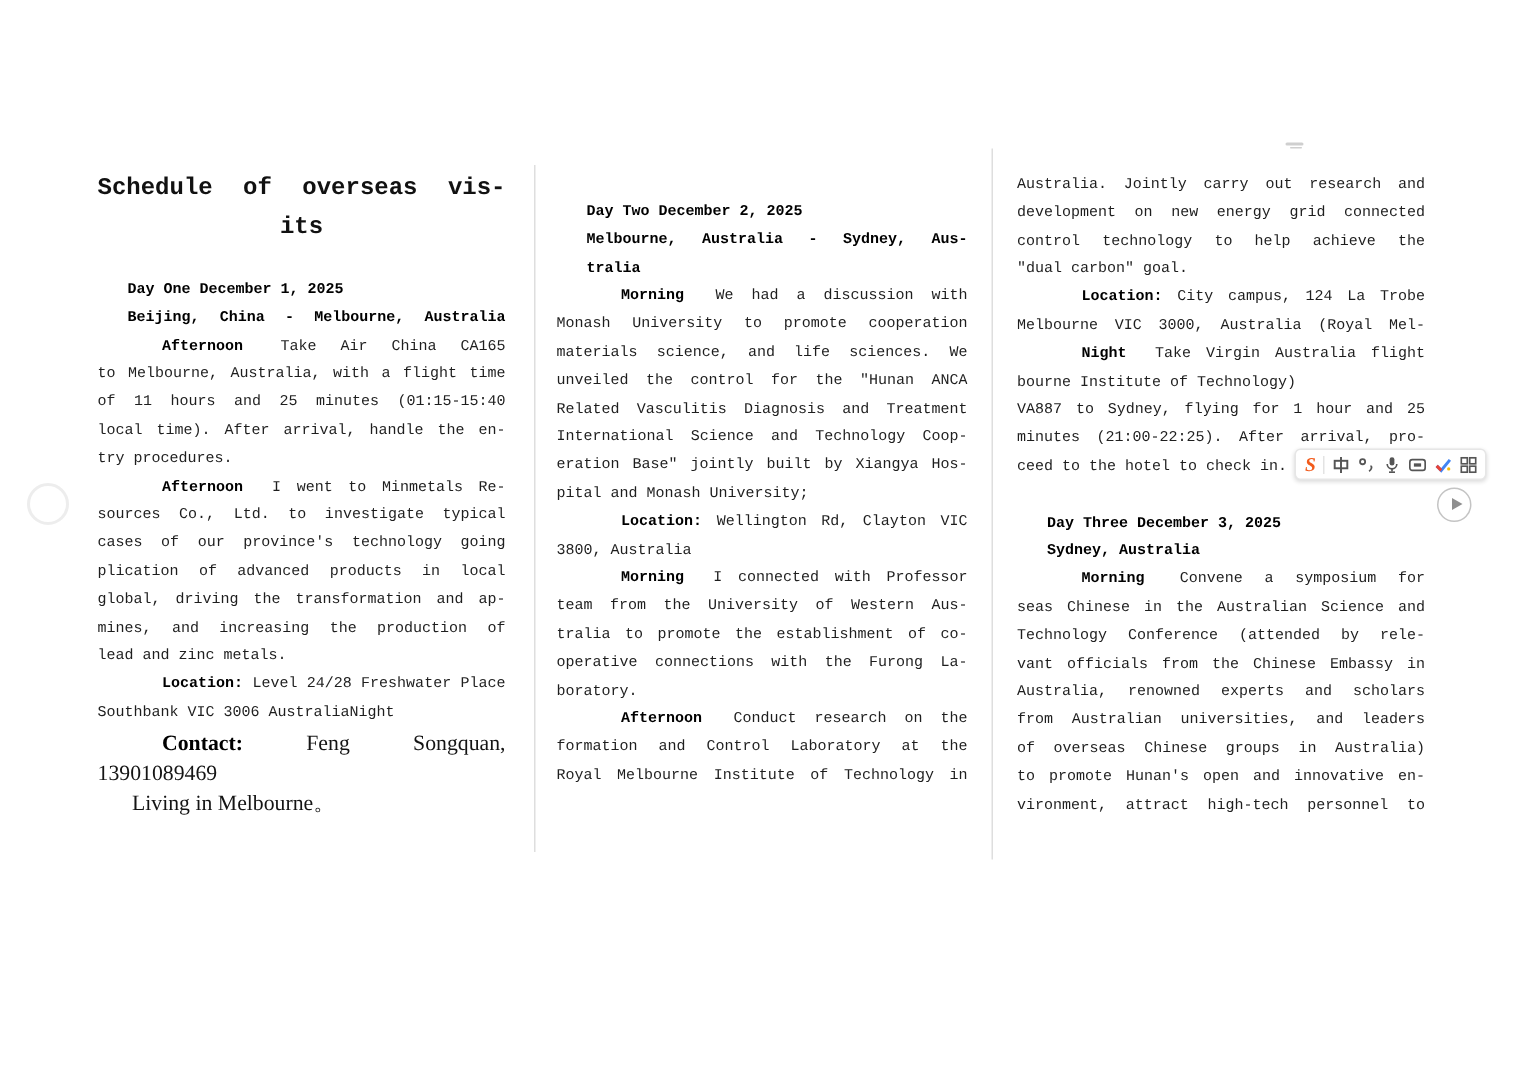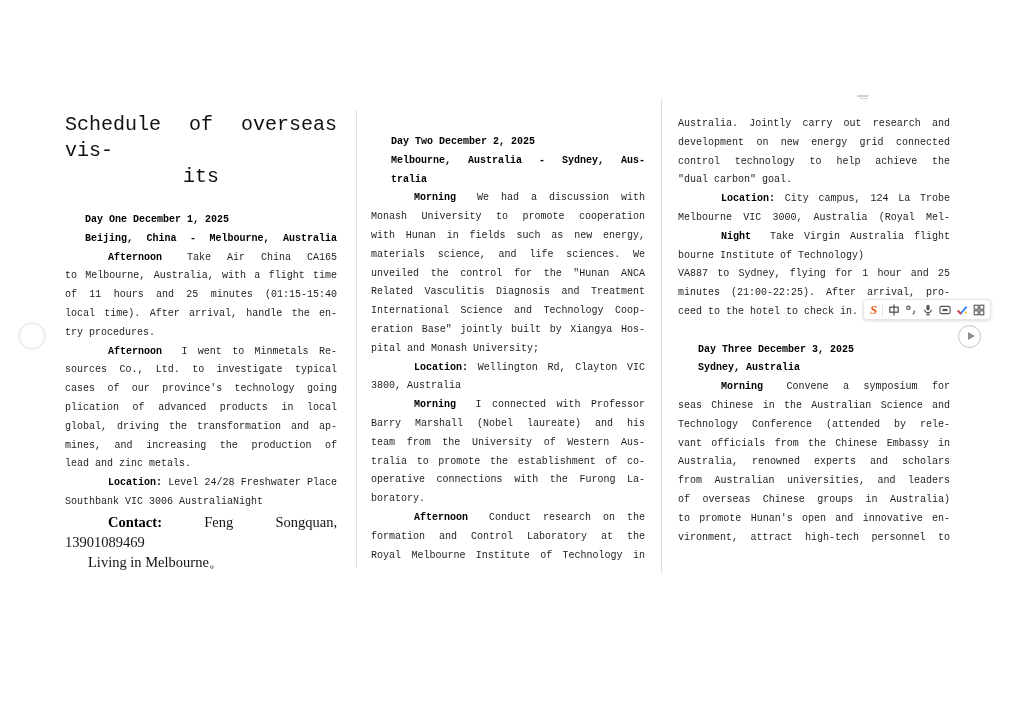--- a/index.html
+++ b/index.html
@@ -13,21 +13,21 @@
   .col{position:absolute;color:#1e1e1e;font-size:10px;line-height:18.8px;}
   #col1{left:65px;top:112px;width:272px;}
   #col2{left:371px;top:133px;width:274px;}
   #col3{left:678px;top:115px;width:272px;}
 
   .sep{position:absolute;width:1px;background:#dedede;}
   #sep1{left:356px;top:110px;height:458px;}
   #sep2{left:661px;top:99px;height:474px;}
 
   
-  .title{font-weight:normal;font-size:20px;line-height:26px;color:#111;margin-bottom:21px;}
+  .title{font-weight:bold;font-size:16px;line-height:26px;color:#111;margin-bottom:21px;}
   .title .t1{text-align:justify;text-align-last:justify;}
   .title .t2{text-align:center;}
 
   
   .line{
     height:18.8px;overflow:hidden;white-space:normal;
     text-align:justify;text-align-last:justify;
   }
   .line.left{text-align-last:left;}
   .line.indent{text-indent:23px;}
@@ -105,31 +105,29 @@
       <div class="line indent times"><b class="">Contact:</b> Feng Songquan, 61423682013，</div>
       <div class="line left times">13901089469</div>
       <div class="line left indent times">Living in Melbourne。</div>
     </div>
   <div class="col" id="col2">
       <div class="line left"><b class="">Day Two December 2, 2025</b> </div>
       <div class="line"><b class="">Melbourne, Australia - Sydney, Aus-</b> </div>
       <div class="line left"><b class="">tralia</b> </div>
       <div class="line indent"><b class="wide">Morning</b> We had a discussion with</div>
       <div class="line">Monash University to promote cooperation</div>
-      <div class="line">with Hunan in fields such as new energy,</div>
       <div class="line">materials science, and life sciences. We</div>
       <div class="line">unveiled the control for the "Hunan ANCA</div>
       <div class="line">Related Vasculitis Diagnosis and Treatment</div>
       <div class="line">International Science and Technology Coop-</div>
       <div class="line">eration Base" jointly built by Xiangya Hos-</div>
       <div class="line left">pital and Monash University;</div>
       <div class="line indent"><b class="">Location:</b> Wellington Rd, Clayton VIC</div>
       <div class="line left">3800, Australia</div>
       <div class="line indent"><b class="wide">Morning</b> I connected with Professor</div>
-      <div class="line">Barry Marshall (Nobel laureate) and his</div>
       <div class="line">team from the University of Western Aus-</div>
       <div class="line">tralia to promote the establishment of co-</div>
       <div class="line">operative connections with the Furong La-</div>
       <div class="line left">boratory.</div>
       <div class="line indent"><b class="wide">Afternoon</b> Conduct research on the In-</div>
       <div class="line">formation and Control Laboratory at the</div>
       <div class="line">Royal Melbourne Institute of Technology in</div>
     </div>
   <div class="col" id="col3">
       <div class="line">Australia. Jointly carry out research and</div>

